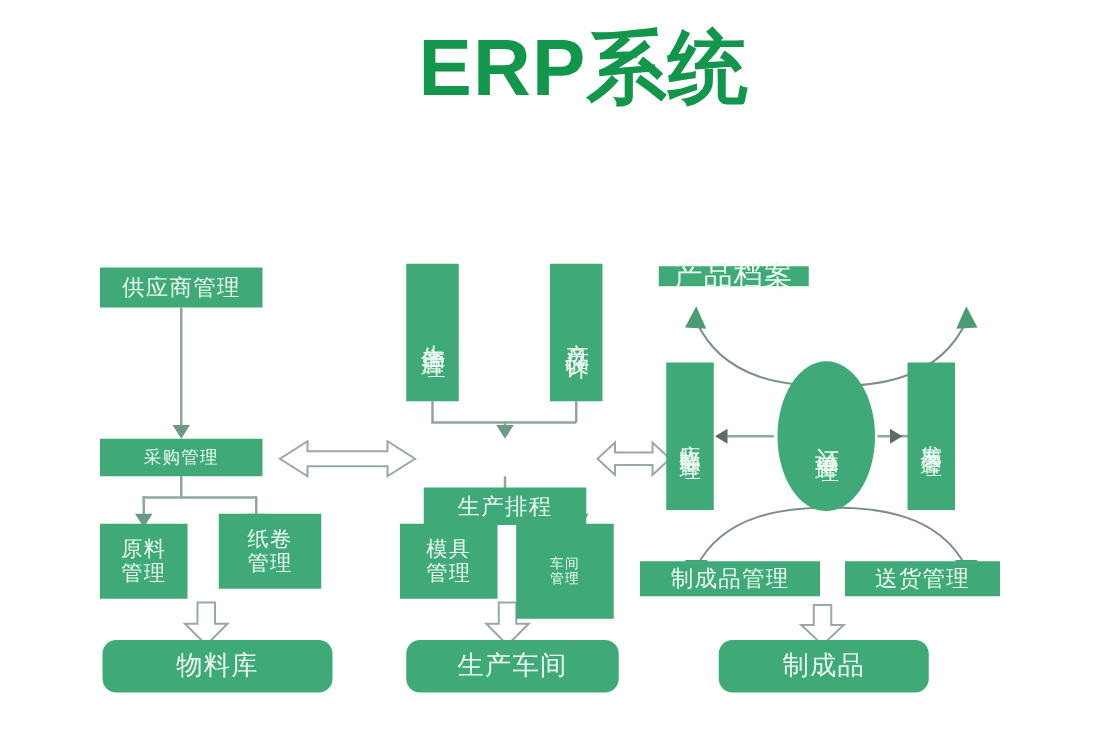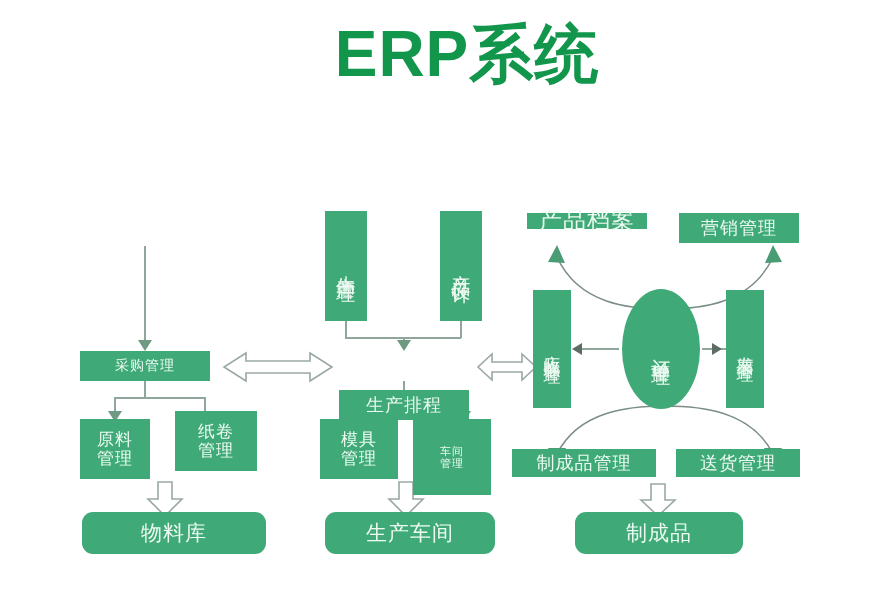--- a/index.html
+++ b/index.html
@@ -134,20 +134,21 @@
   }
   .arc polygon { fill: #4a9c74; }
 </style>
 </head>
 <body>
 
 <div id="stage">
 
   <div id="title">ERP系统</div>
 
+  <div class="box" style="left:80px; top:214px; width:130px; height:32px; font-size:18px;">供应商管理</div>
 
   <div class="ln v" style="left:144px; top:246px; height:96px;"></div>
   <div class="tip-down" style="left:138px; top:340px;"></div>
 
   <div class="box" style="left:80px; top:351px; width:130px; height:30px; font-size:14px;">采购管理</div>
 
   <div class="ln v" style="left:144px; top:381px; height:17px;"></div>
   <div class="ln h" style="left:114px; top:397px; width:91px;"></div>
   <div class="ln v" style="left:114px; top:397px; height:18px;"></div>
   <div class="tip-down" style="left:108px; top:411px;"></div>
@@ -208,21 +209,20 @@
   <div class="box rounded" style="left:325px; top:512px; width:170px; height:42px; font-size:21px;">生产车间</div>
 
   <div class="blockarrow" style="left:476px; top:351px;">
     <svg width="62" height="32" viewBox="0 0 62 32">
       <path d="M16,3 L16,11 L46,11 L46,3 L60,16 L46,29 L46,21 L16,21 L16,29 L2,16 Z"></path>
     </svg>
   </div>
 
   <div class="box" style="left:527px; top:213px; width:120px; height:16px; font-size:23px;">产品档案</div>
 
-  <div class="box" style="left:679px; top:213px; width:120px; height:30px; font-size:18px;">营销管理</div>
 
   <div class="arc" style="left:545px; top:243px;">
     <svg width="240" height="70" viewBox="0 0 240 70">
       <path d="M12,14 C34,62 86,66 120,66 C154,66 206,62 228,14"></path>
       <polygon points="12,2 20,20 3,19"></polygon>
       <polygon points="228,2 237,19 220,20"></polygon>
     </svg>
   </div>
 
   <div class="box vert" style="left:533px; top:290px; width:38px; height:118px; font-size:17px;">应收款管理</div>

